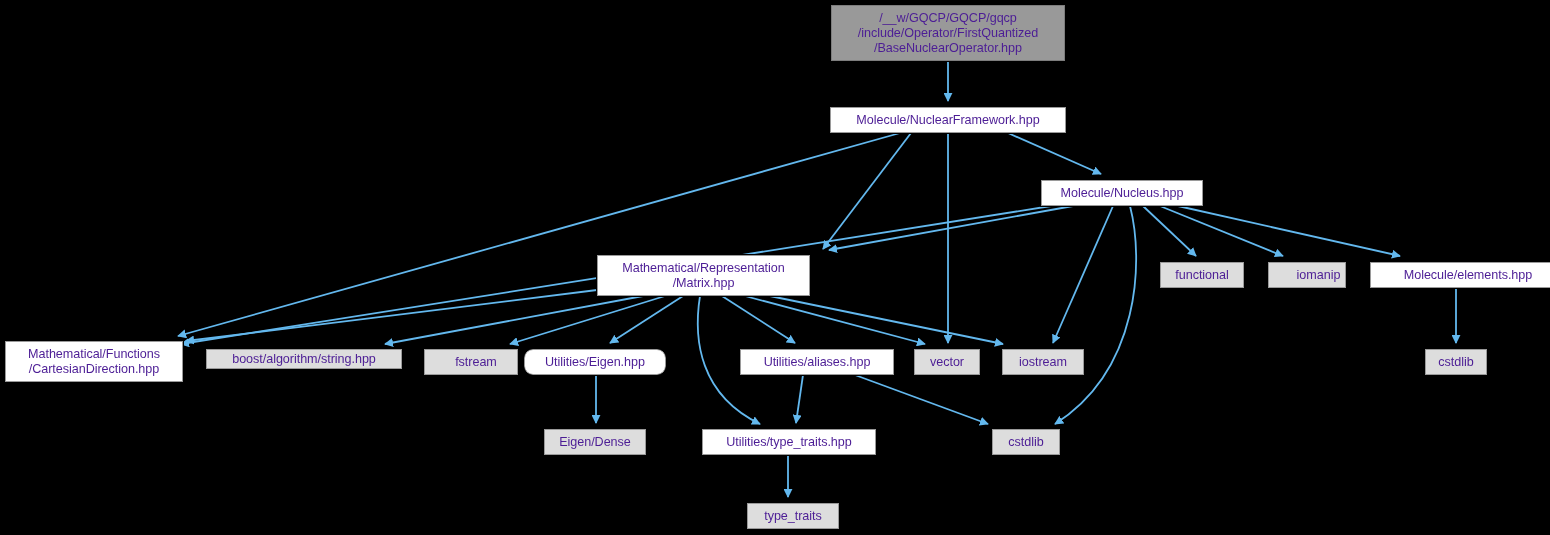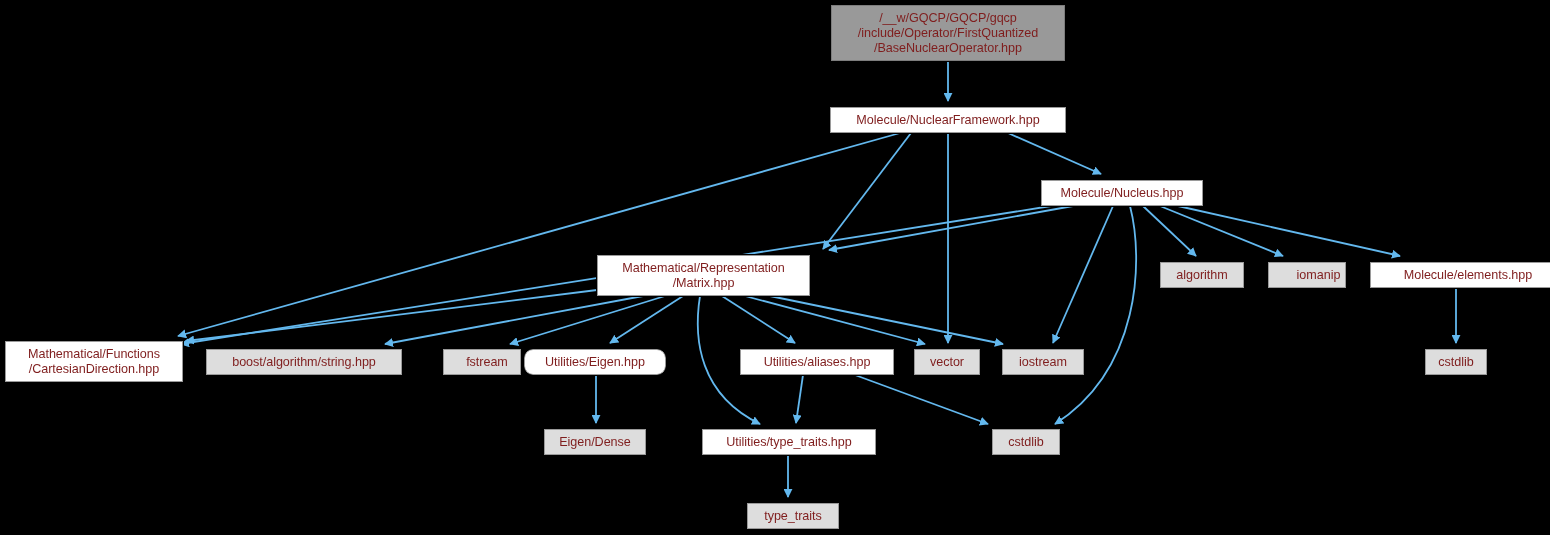--- a/index.html
+++ b/index.html
@@ -23,21 +23,21 @@
   }
   .node {
     position: absolute;
     box-sizing: border-box;
     display: flex;
     align-items: center;
     justify-content: center;
     text-align: center;
     font-size: 12.6px;
     line-height: 15px;
-    color: #7f1d1d;
+    color: #4c1d95;
     border: 1px solid #9a9a9a;
     outline: 1px solid #000000;
     white-space: pre;
     z-index: 5;
     letter-spacing: -0.05px;
   }
   .node.file-white {
     background: #ffffff;
   }
   .node.file-grey {
@@ -87,27 +87,27 @@
       </g>
   </svg>
   <div id="nodes-group">
       <div class="node root-node" style="left: 831px; top: 5px; width: 234px; height: 56px;"><span>/__w/GQCP/GQCP/gqcp
 /include/Operator/FirstQuantized
 /BaseNuclearOperator.hpp</span></div>
       <div class="node file-white" style="left: 830px; top: 107px; width: 236px; height: 26px; text-align: right;"><span>Molecule/NuclearFramework.hpp</span></div>
       <div class="node file-white" style="left: 1041px; top: 180px; width: 162px; height: 26px;"><span>Molecule/Nucleus.hpp</span></div>
       <div class="node file-white" style="left: 597px; top: 255px; width: 213px; height: 41px;"><span>Mathematical/Representation
 /Matrix.hpp</span></div>
-      <div class="node file-grey" style="left: 1160px; top: 262px; width: 84px; height: 26px;"><span>algorithm</span></div>
+      <div class="node file-grey" style="left: 1160px; top: 262px; width: 84px; height: 26px;"><span>functional</span></div>
       <div class="node file-grey" style="left: 1268px; top: 262px; width: 78px; height: 26px; padding-left: 23px;"><span>iomanip</span></div>
       <div class="node file-white" style="left: 1370px; top: 262px; width: 196px; height: 26px;"><span>Molecule/elements.hpp</span></div>
       <div class="node file-white" style="left: 5px; top: 341px; width: 178px; height: 41px;"><span>Mathematical/Functions
 /CartesianDirection.hpp</span></div>
-      <div class="node file-grey" style="left: 206px; top: 349px; width: 196px; height: 26px;"><span>boost/algorithm/string.hpp</span></div>
-      <div class="node file-grey" style="left: 443px; top: 349px; width: 78px; height: 26px; padding-left: 10px;"><span>fstream</span></div>
+      <div class="node file-grey" style="left: 206px; top: 349px; width: 196px; height: 20px;"><span>boost/algorithm/string.hpp</span></div>
+      <div class="node file-grey" style="left: 424px; top: 349px; width: 94px; height: 26px; padding-left: 10px;"><span>fstream</span></div>
       <div class="node file-white" style="left: 524px; top: 349px; width: 142px; height: 26px; border-radius: 9px;"><span>Utilities/Eigen.hpp</span></div>
       <div class="node file-white" style="left: 740px; top: 349px; width: 154px; height: 26px;"><span>Utilities/aliases.hpp</span></div>
       <div class="node file-grey" style="left: 914px; top: 349px; width: 66px; height: 26px;"><span>vector</span></div>
       <div class="node file-grey" style="left: 1002px; top: 349px; width: 82px; height: 26px;"><span>iostream</span></div>
       <div class="node file-grey" style="left: 1425px; top: 349px; width: 62px; height: 26px;"><span>cstdlib</span></div>
       <div class="node file-grey" style="left: 544px; top: 429px; width: 102px; height: 26px;"><span>Eigen/Dense</span></div>
       <div class="node file-white" style="left: 702px; top: 429px; width: 174px; height: 26px; justify-content: center;"><span>Utilities/type_traits.hpp</span></div>
       <div class="node file-grey" style="left: 992px; top: 429px; width: 68px; height: 26px;"><span>cstdlib</span></div>
       <div class="node file-grey" style="left: 747px; top: 503px; width: 92px; height: 26px;"><span>type_traits</span></div>
     </div>

